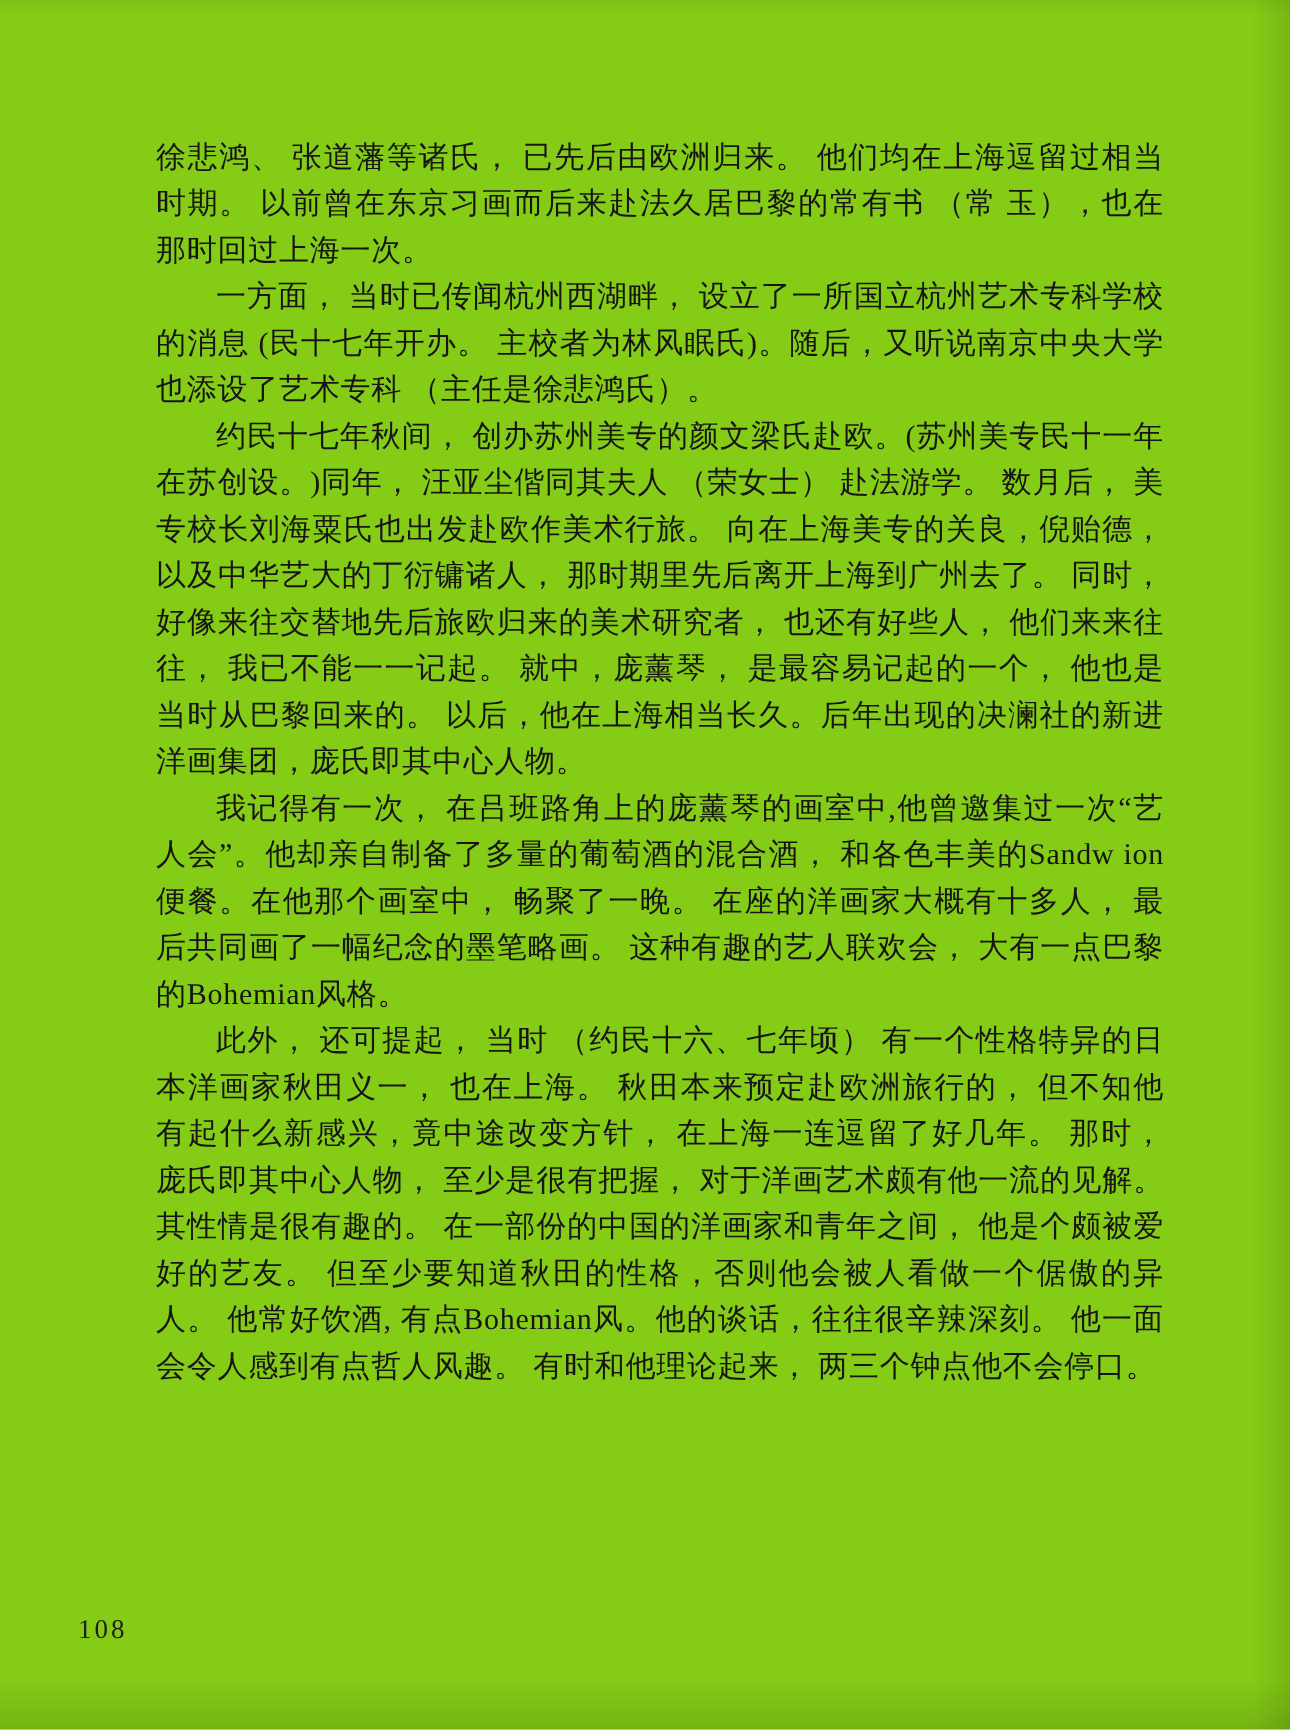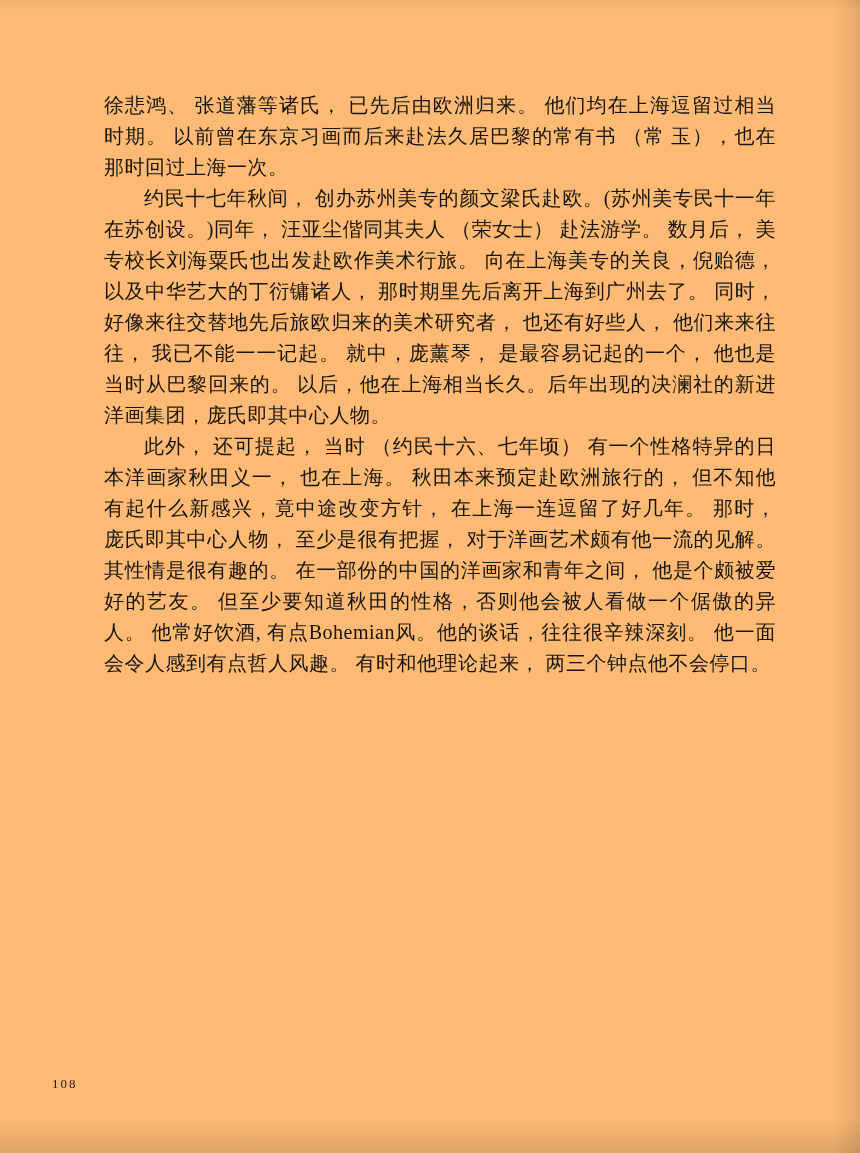--- a/index.html
+++ b/index.html
@@ -7,21 +7,21 @@
     margin: 0;
     padding: 0;
     background: #d9d9d6;
     font-family: "Liberation Serif", "DejaVu Serif", serif;
   }
   .page {
     position: relative;
     width: 860px;
     height: 1153px;
     margin: 0 auto;
-    background: #fdba74;
+    background: #84cc16;
     overflow: hidden;
   }
   
   .scan-edge-right {
     position: absolute;
     top: 0;
     right: 0;
     width: 26px;
     height: 100%;
     background: linear-gradient(to right, rgba(0,0,0,0), rgba(0,0,0,0.10));
@@ -61,36 +61,38 @@
     margin: 0;
     padding: 0;
   }
   .text-block p.indent {
     text-indent: 2em;
   }
   .page-number {
     position: absolute;
     left: 52px;
     top: 1076px;
-    font-size: 13px;
+    font-size: 18px;
     letter-spacing: 2px;
     color: #201e1c;
     font-family: "Liberation Serif", "DejaVu Serif", serif;
   }
 </style>
 </head>
 <body>
 
 <div class="page">
 
   <div class="scan-edge-top"></div>
   <div class="scan-edge-right"></div>
   <div class="scan-edge-bottom"></div>
 
   <div class="text-block">
     <p>徐悲鸿、 张道藩等诸氏， 已先后由欧洲归来。 他们均在上海逗留过相当时期。 以前曾在东京习画而后来赴法久居巴黎的常有书 （常 玉），也在那时回过上海一次。</p>
+    <p class="indent">一方面， 当时已传闻杭州西湖畔， 设立了一所国立杭州艺术专科学校的消息 (民十七年开办。 主校者为林风眠氏)。随后，又听说南京中央大学也添设了艺术专科 （主任是徐悲鸿氏）。</p>
     <p class="indent">约民十七年秋间， 创办苏州美专的颜文梁氏赴欧。(苏州美专民十一年在苏创设。)同年， 汪亚尘偕同其夫人 （荣女士） 赴法游学。 数月后， 美专校长刘海粟氏也出发赴欧作美术行旅。 向在上海美专的关良，倪贻德， 以及中华艺大的丁衍镛诸人， 那时期里先后离开上海到广州去了。 同时， 好像来往交替地先后旅欧归来的美术研究者， 也还有好些人， 他们来来往往， 我已不能一一记起。 就中，庞薰琴， 是最容易记起的一个， 他也是当时从巴黎回来的。 以后，他在上海相当长久。后年出现的决澜社的新进洋画集团，庞氏即其中心人物。</p>
+    <p class="indent">我记得有一次， 在吕班路角上的庞薰琴的画室中,他曾邀集过一次“艺人会”。他却亲自制备了多量的葡萄酒的混合酒， 和各色丰美的Sandw ion便餐。在他那个画室中， 畅聚了一晚。 在座的洋画家大概有十多人， 最后共同画了一幅纪念的墨笔略画。 这种有趣的艺人联欢会， 大有一点巴黎的Bohemian风格。</p>
     <p class="indent">此外， 还可提起， 当时 （约民十六、七年顷） 有一个性格特异的日本洋画家秋田义一， 也在上海。 秋田本来预定赴欧洲旅行的， 但不知他有起什么新感兴，竟中途改变方针， 在上海一连逗留了好几年。 那时， 庞氏即其中心人物， 至少是很有把握， 对于洋画艺术颇有他一流的见解。 其性情是很有趣的。 在一部份的中国的洋画家和青年之间， 他是个颇被爱好的艺友。 但至少要知道秋田的性格，否则他会被人看做一个倨傲的异人。 他常好饮酒, 有点Bohemian风。他的谈话，往往很辛辣深刻。 他一面会令人感到有点哲人风趣。 有时和他理论起来， 两三个钟点他不会停口。</p>
   </div>
 
   <div class="page-number">108</div>
 
 </div>
 
 </body></html>

